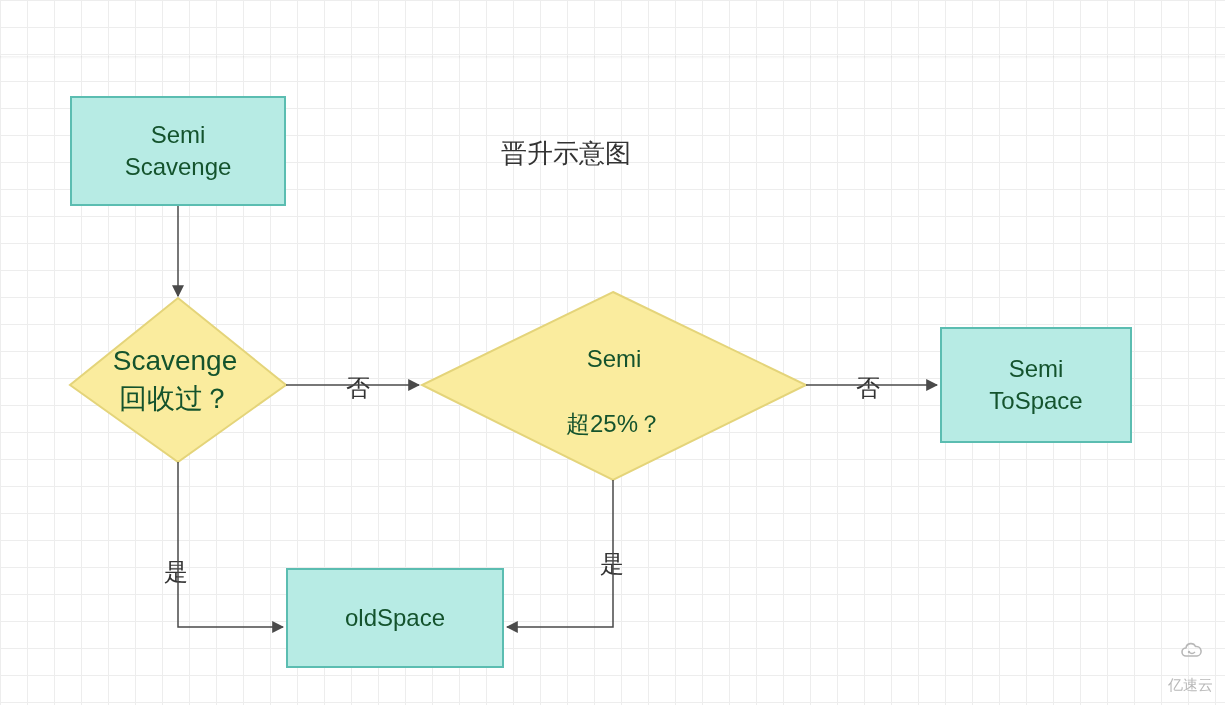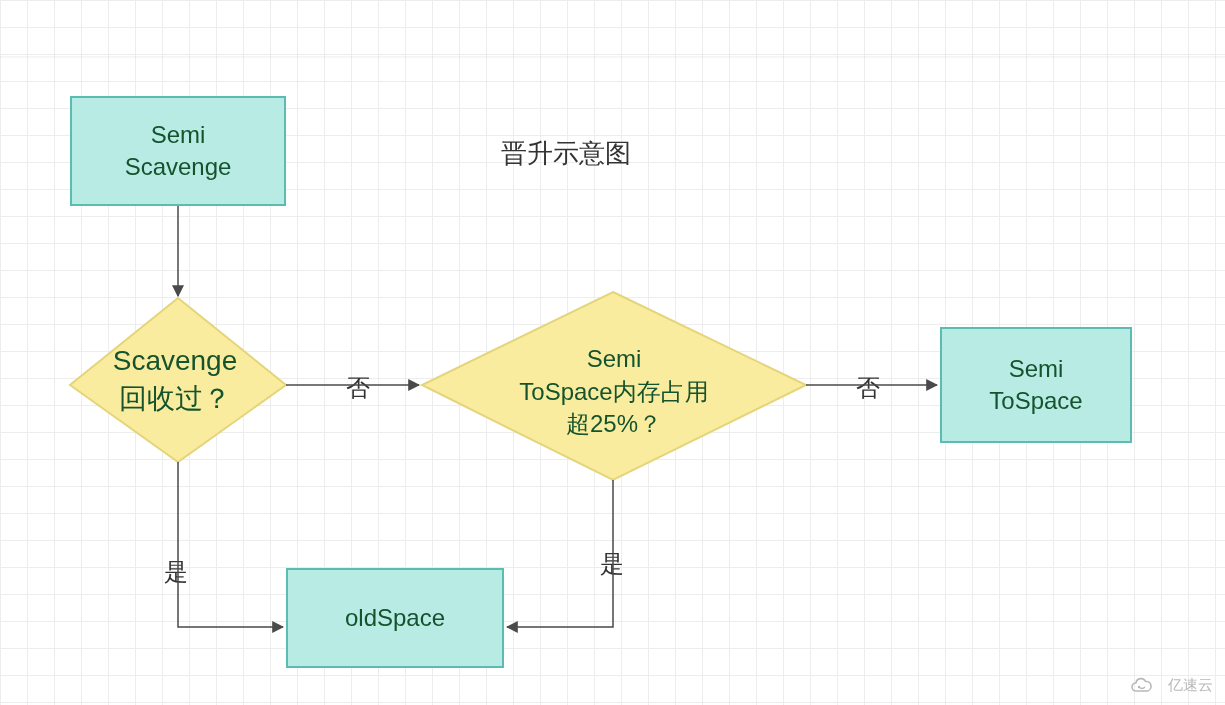--- a/index.html
+++ b/index.html
@@ -72,20 +72,21 @@
 
   #watermark {
     position: absolute;
     right: 12px;
     bottom: 10px;
     font-size: 15px;
     color: #b8b8b8;
     display: flex;
     align-items: center;
     gap: 16px;
+    flex-direction: column;
   }
   #watermark svg { display: block; }
 </style>
 </head>
 <body>
 
 <div id="canvas"></div>
 <div id="ruler-shadow"></div>
 
 <div class="title" style="left:486px; top:136px;">晋升示意图</div>
@@ -106,21 +107,21 @@
     <span>回收过？</span>
   </div>
 </div>
 
 <svg class="overlay">
   <polygon points="613,292 806,385 613,480 422,385" fill="#faec9e" stroke="#e4d47a" stroke-width="2"></polygon>
 </svg>
 <div class="box" style="left:422px; top:300px; width:384px; height:184px; background:transparent; border:none; font-size:24px;">
   <div>
     <span>Semi</span><br>
-    <span>ToSpace内存占用</span><br>
+    <br>
     <span>超25%？</span>
   </div>
 </div>
 
 <div class="box" style="left:940px; top:327px; width:192px; height:116px;">
   <div>
     <span>Semi</span><br>
     <span>ToSpace</span>
   </div>
 </div>

